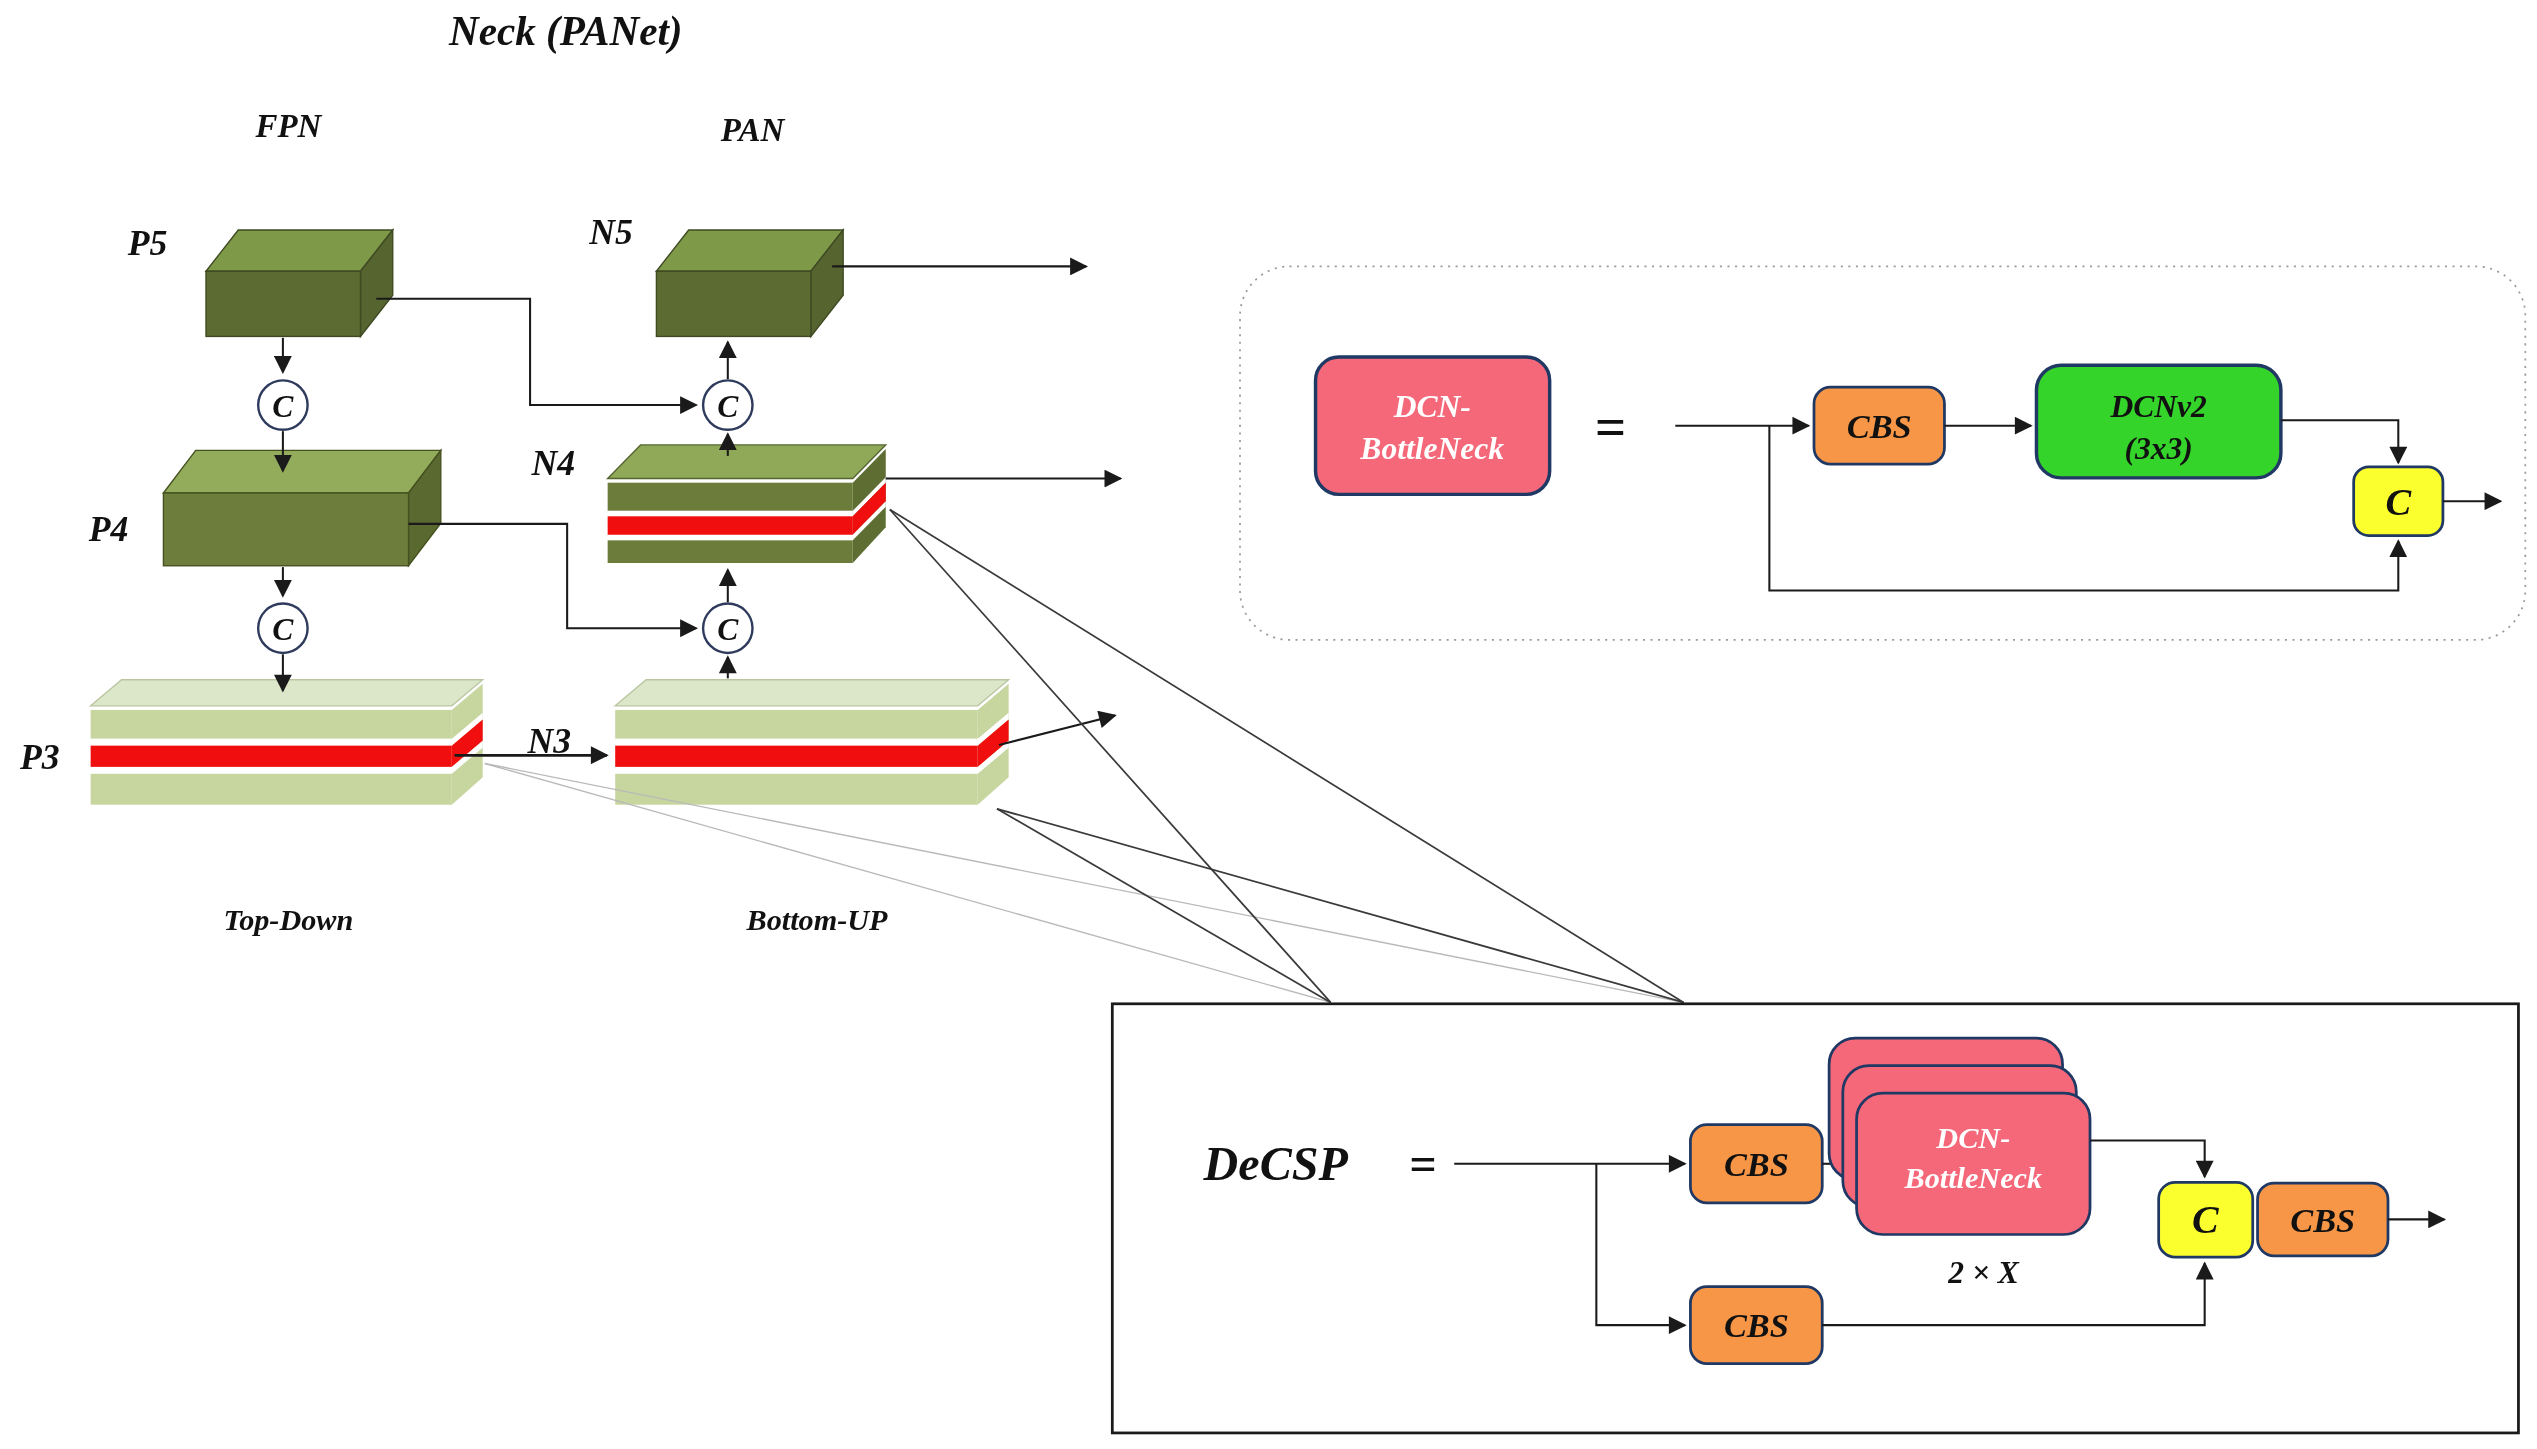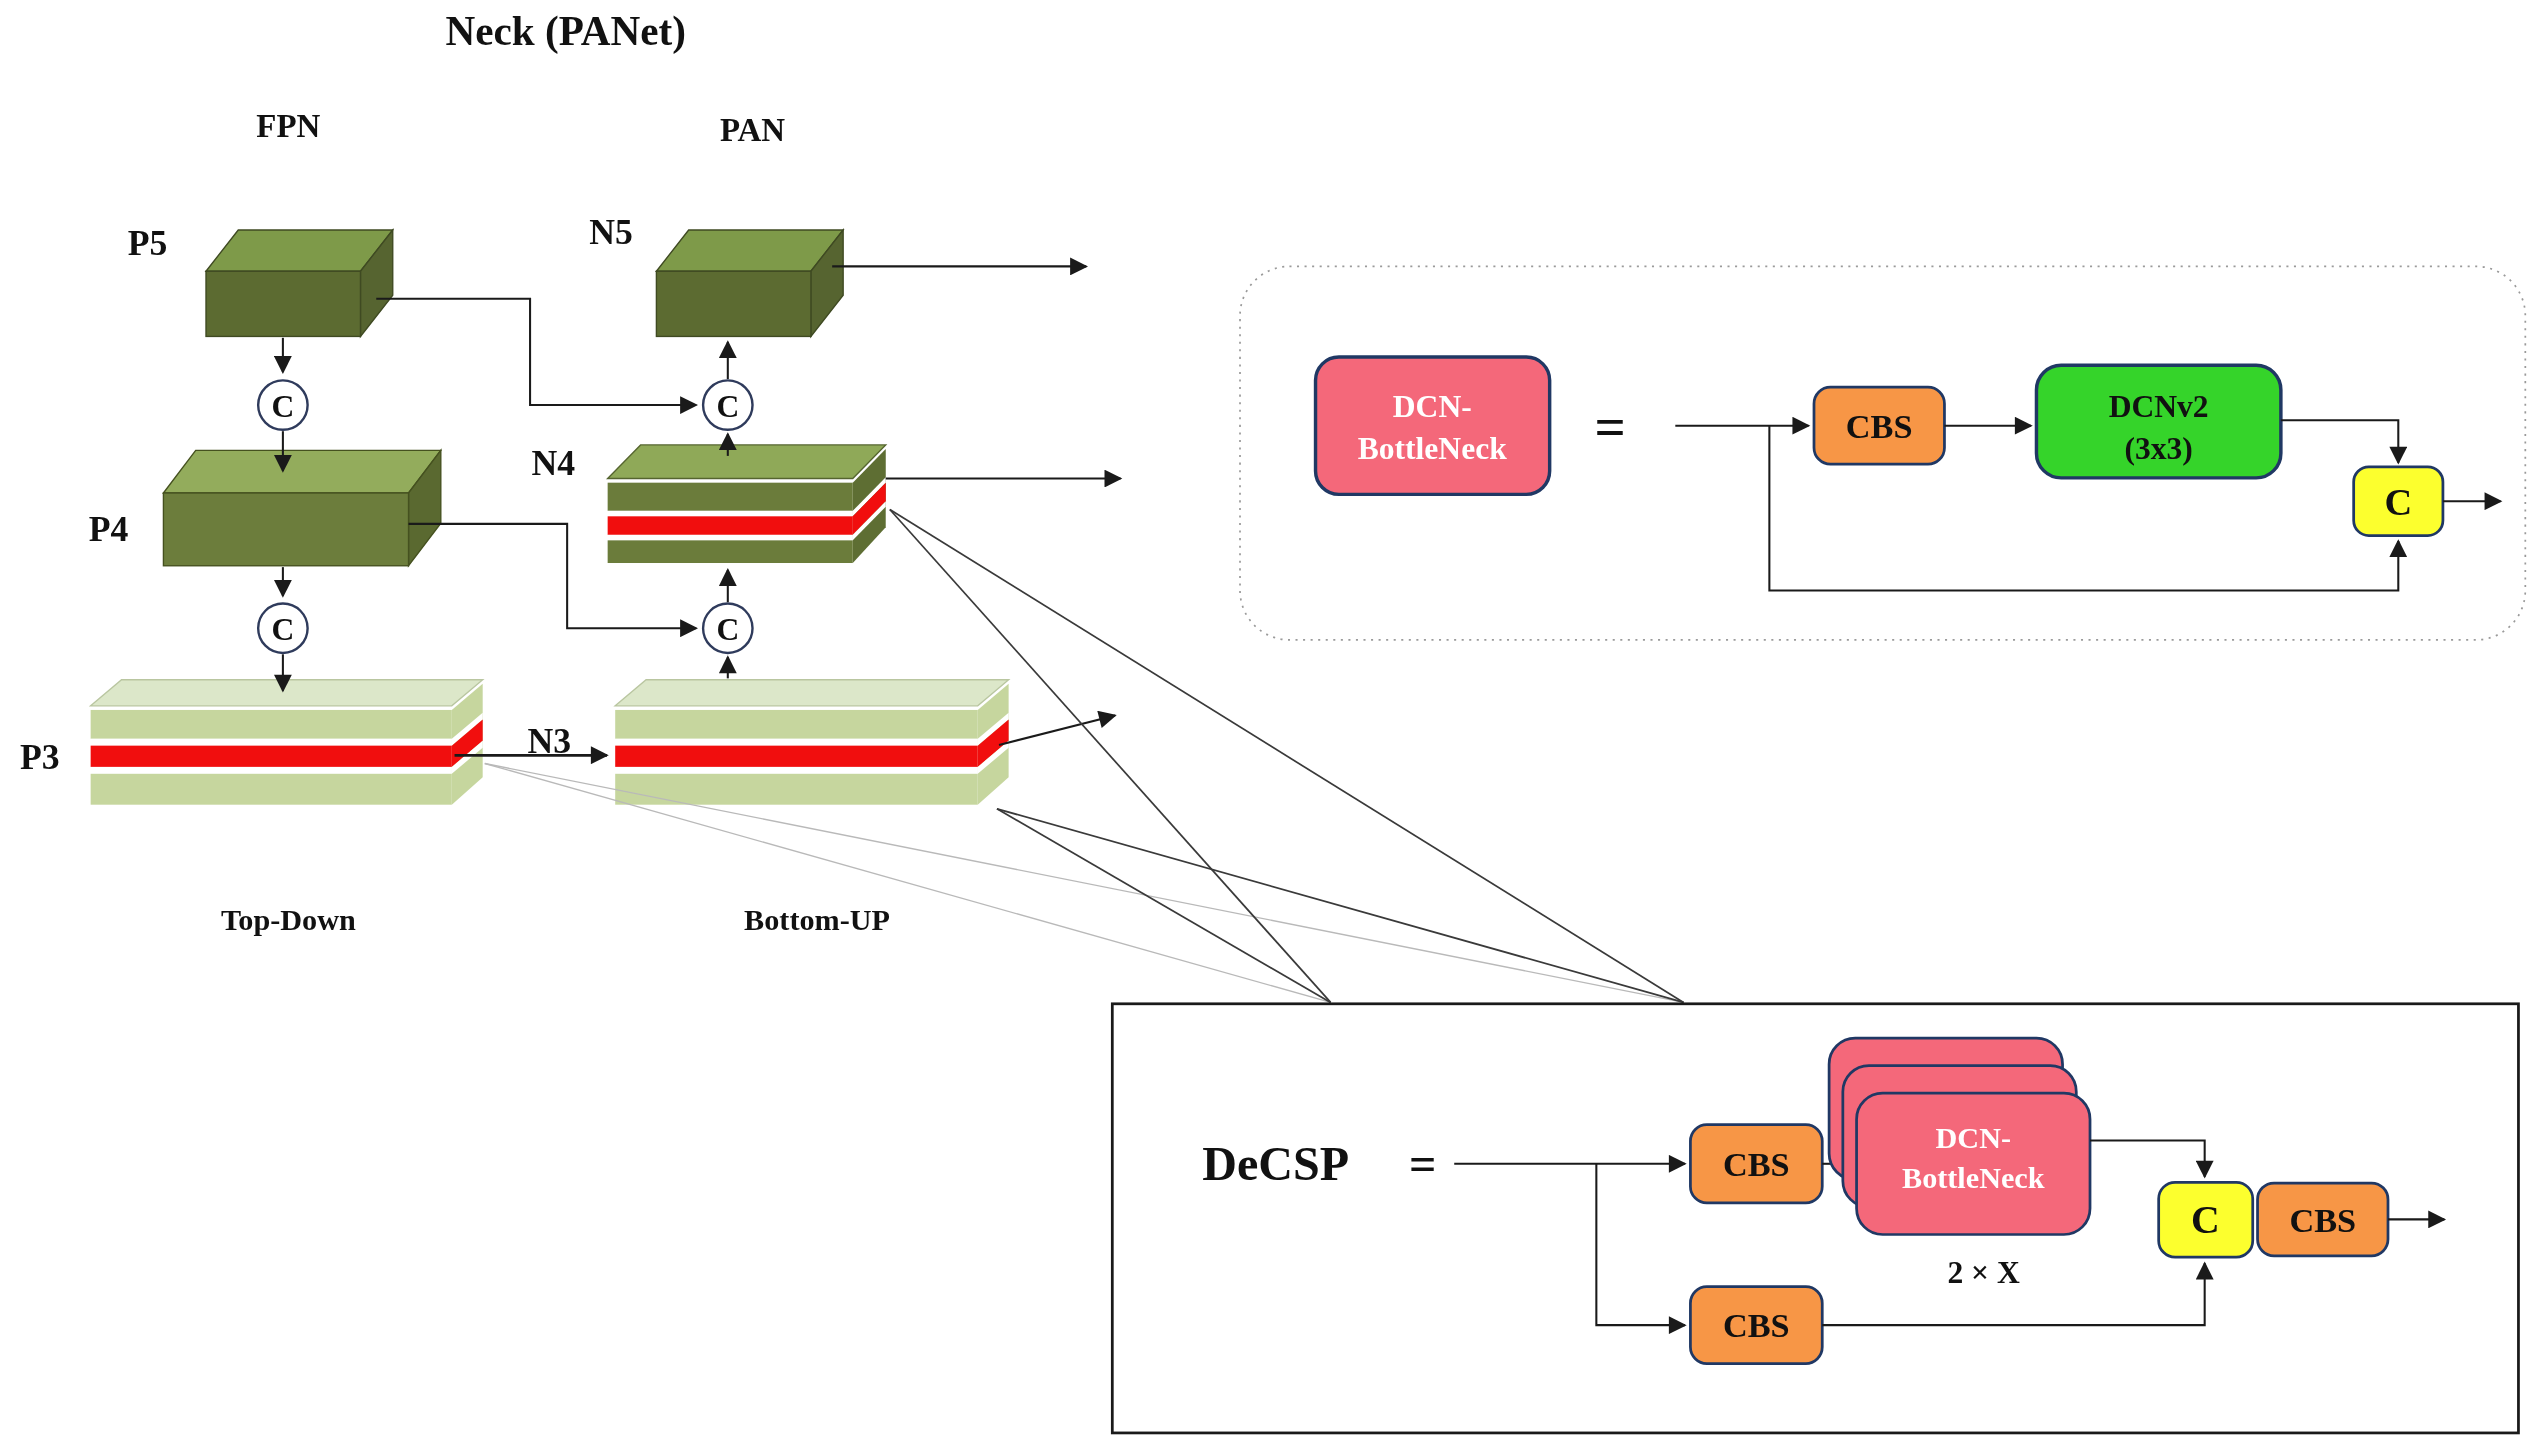--- a/index.html
+++ b/index.html
@@ -1,17 +1,17 @@
 <!DOCTYPE html>
 <html style="font-size:11px"><head>
 <meta charset="utf-8">
 <style>
   html,body{margin:0;padding:0;background:#ffffff;}
   body{font-family:"Liberation Serif", serif;}
-  .stage{width:100%;max-width:2538px;margin:0 auto;}
+  .stage{width:100%;max-width:2538px;margin:0 auto;font-style:italic;}
   svg{display:block;width:100%;height:auto;background:#fff;}
   text{font-family:"Liberation Serif", serif;font-weight:bold;}
   .lbl{fill:#111111;}
   .whitetxt{fill:#ffffff;}
   .ctext{fill:#111111;}
 </style>
 </head>
 <body>
 
 <div class="stage">

